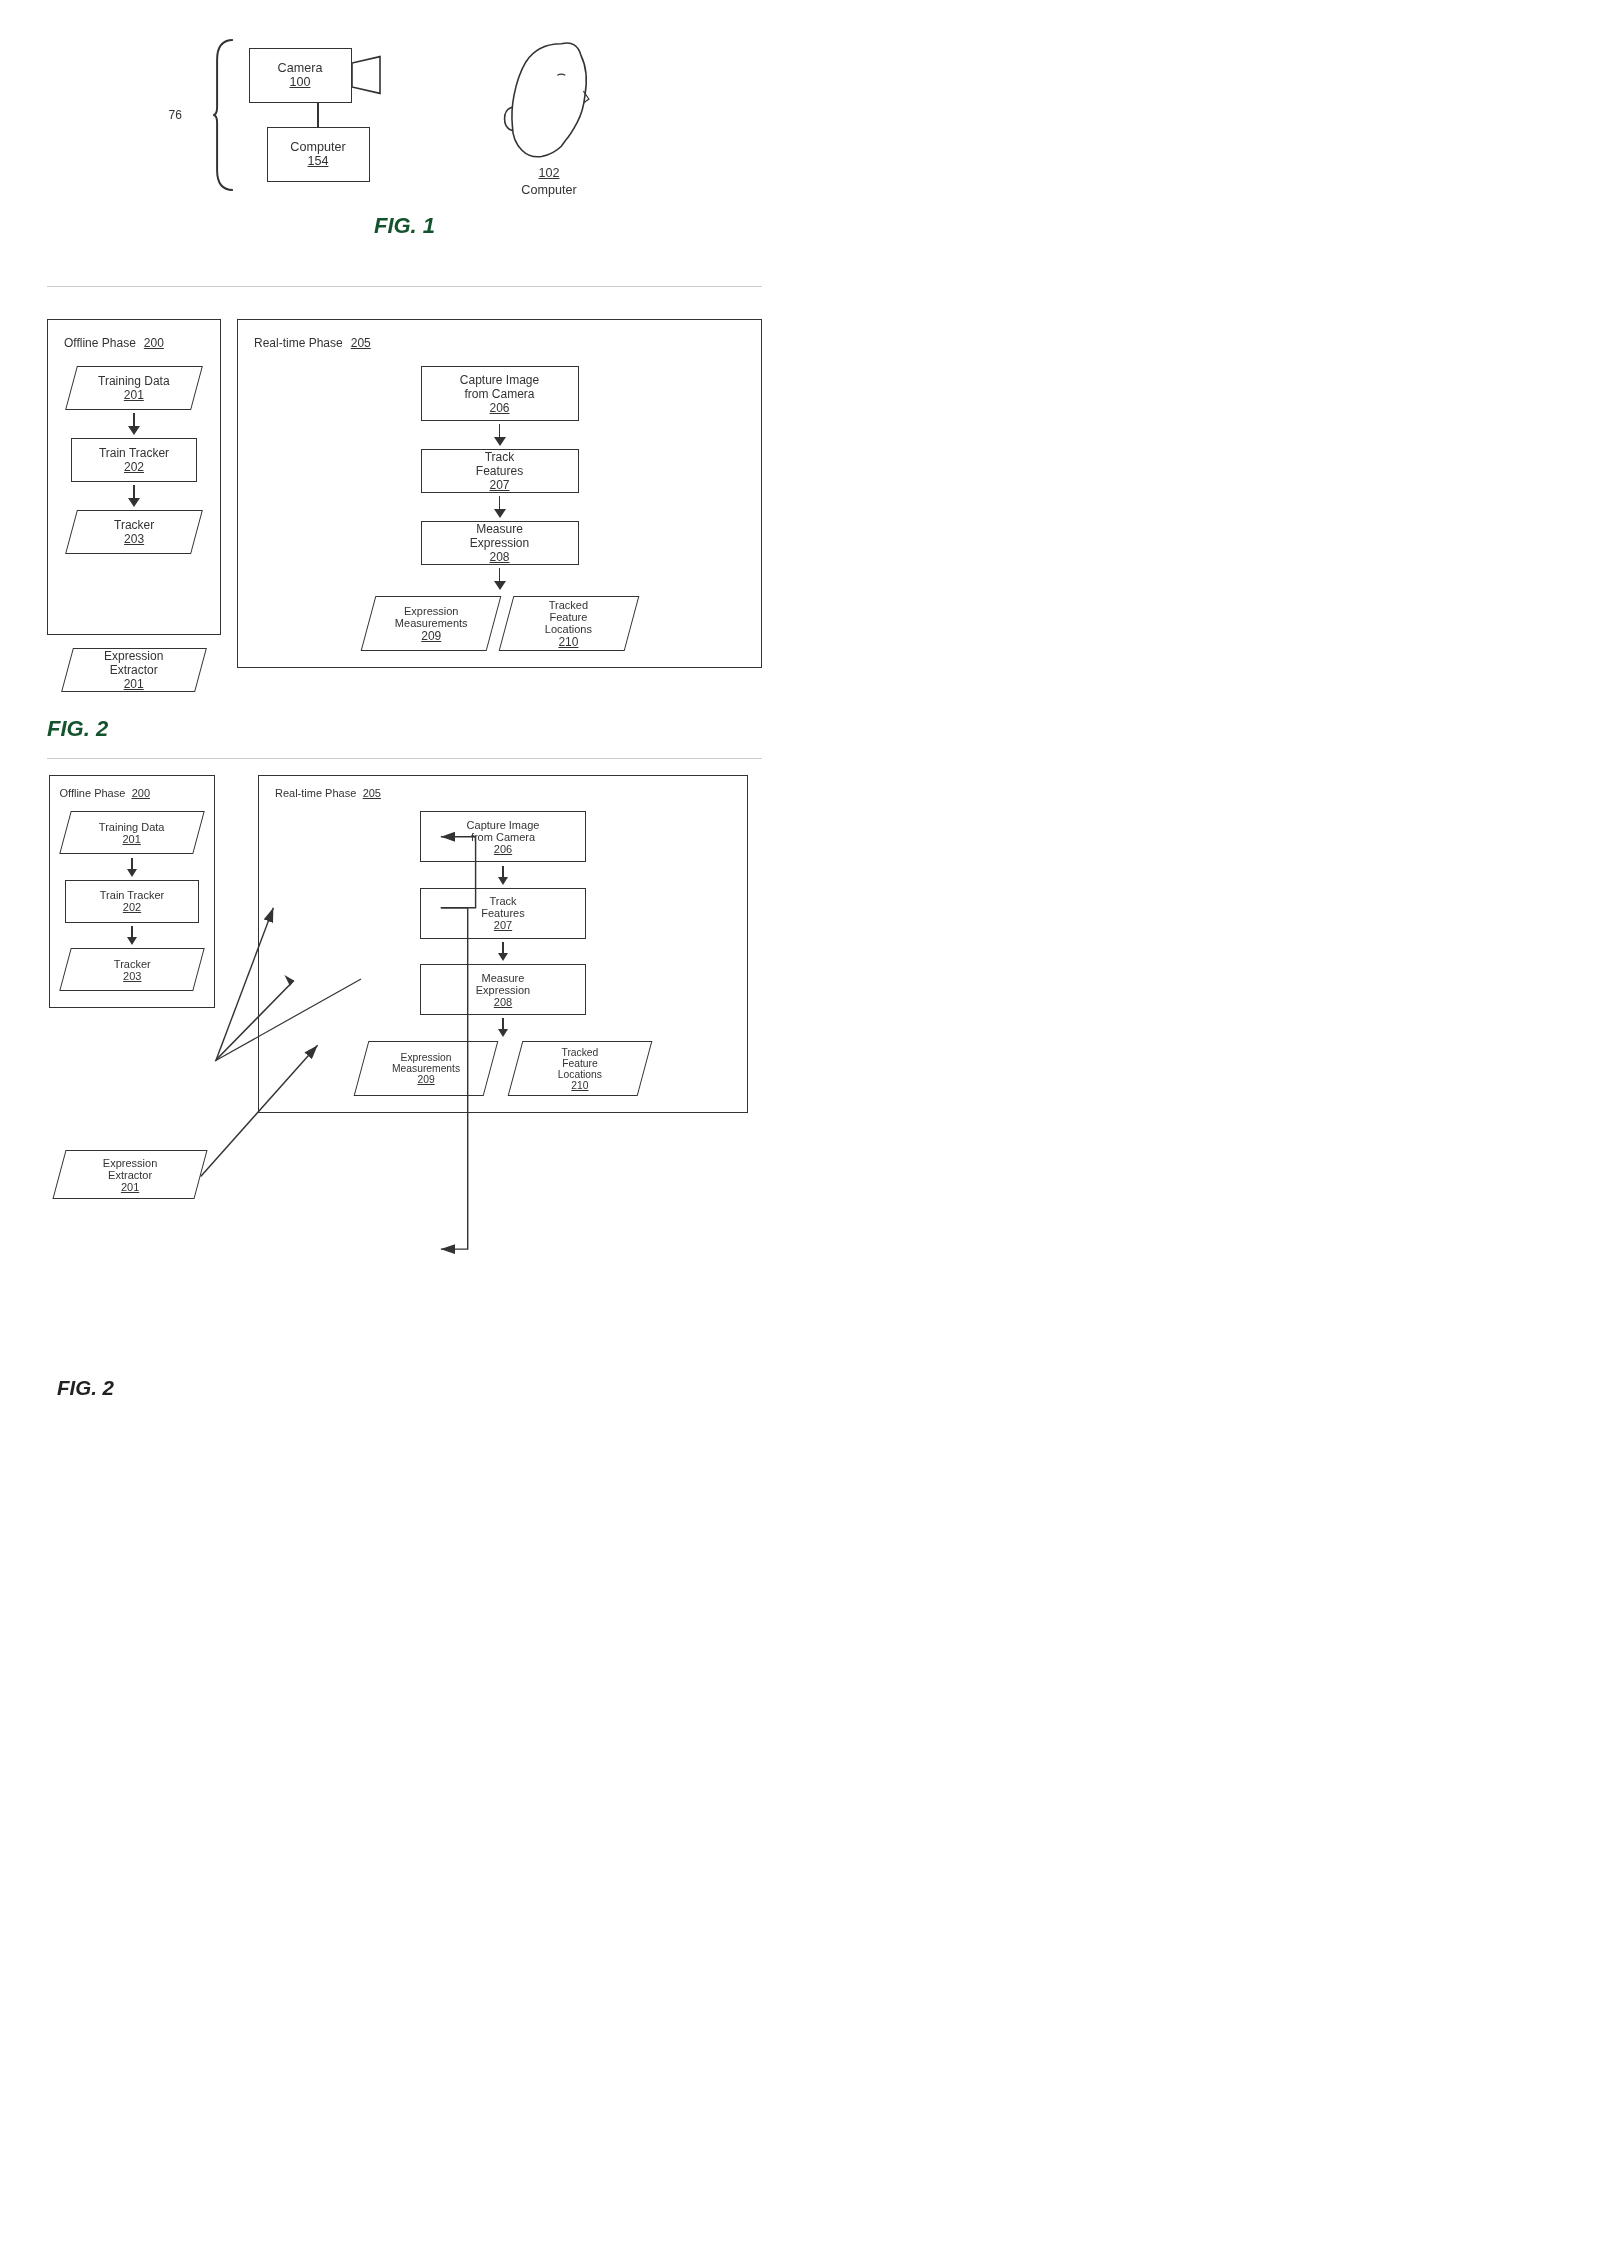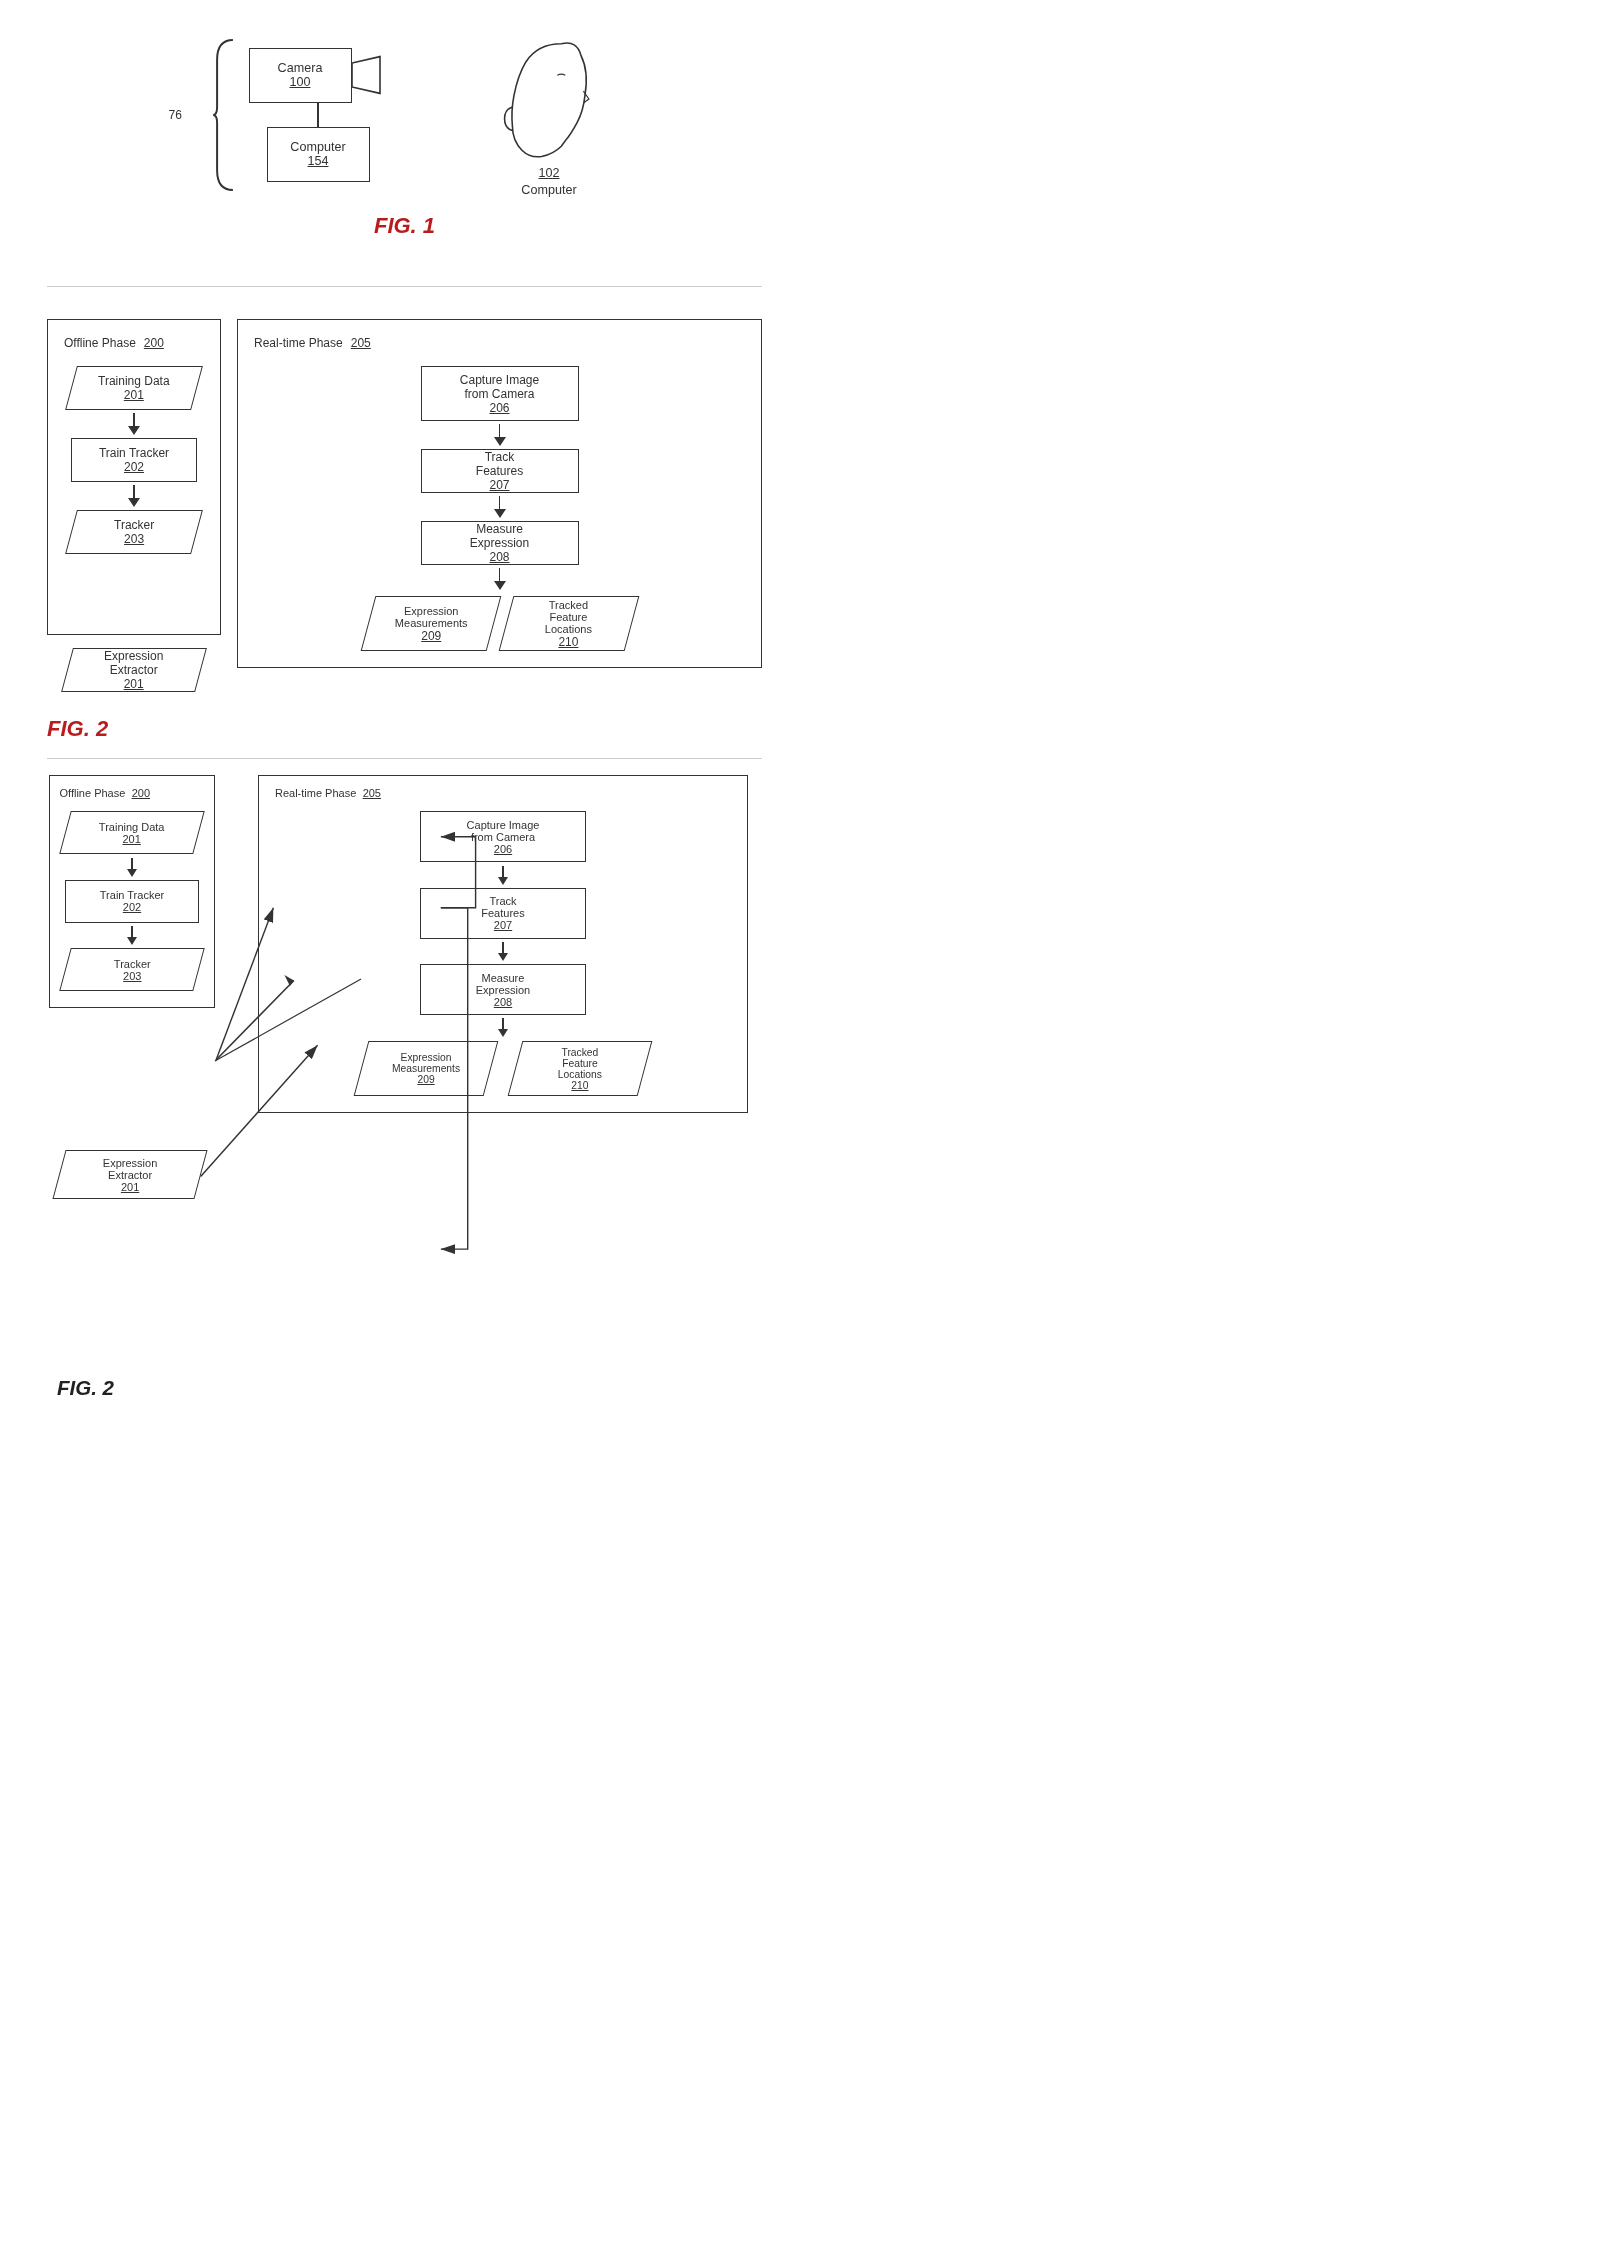--- a/index.html
+++ b/index.html
@@ -260,21 +260,21 @@
     .output-item {
       display: flex;
       flex-direction: column;
       align-items: center;
     }
 
     .fig-label {
       font-size: 22px;
       font-style: italic;
       font-weight: bold;
-      color: #b91c1c;
+      color: #14532d;
     }
   </style>
 </head>
 <body>
 
 <div class="fig1-container">
   <div class="fig1-diagram">
 
     <div class="brace-group" style="position:relative;">
       <div style="position:relative; display:flex; align-items:center;">

